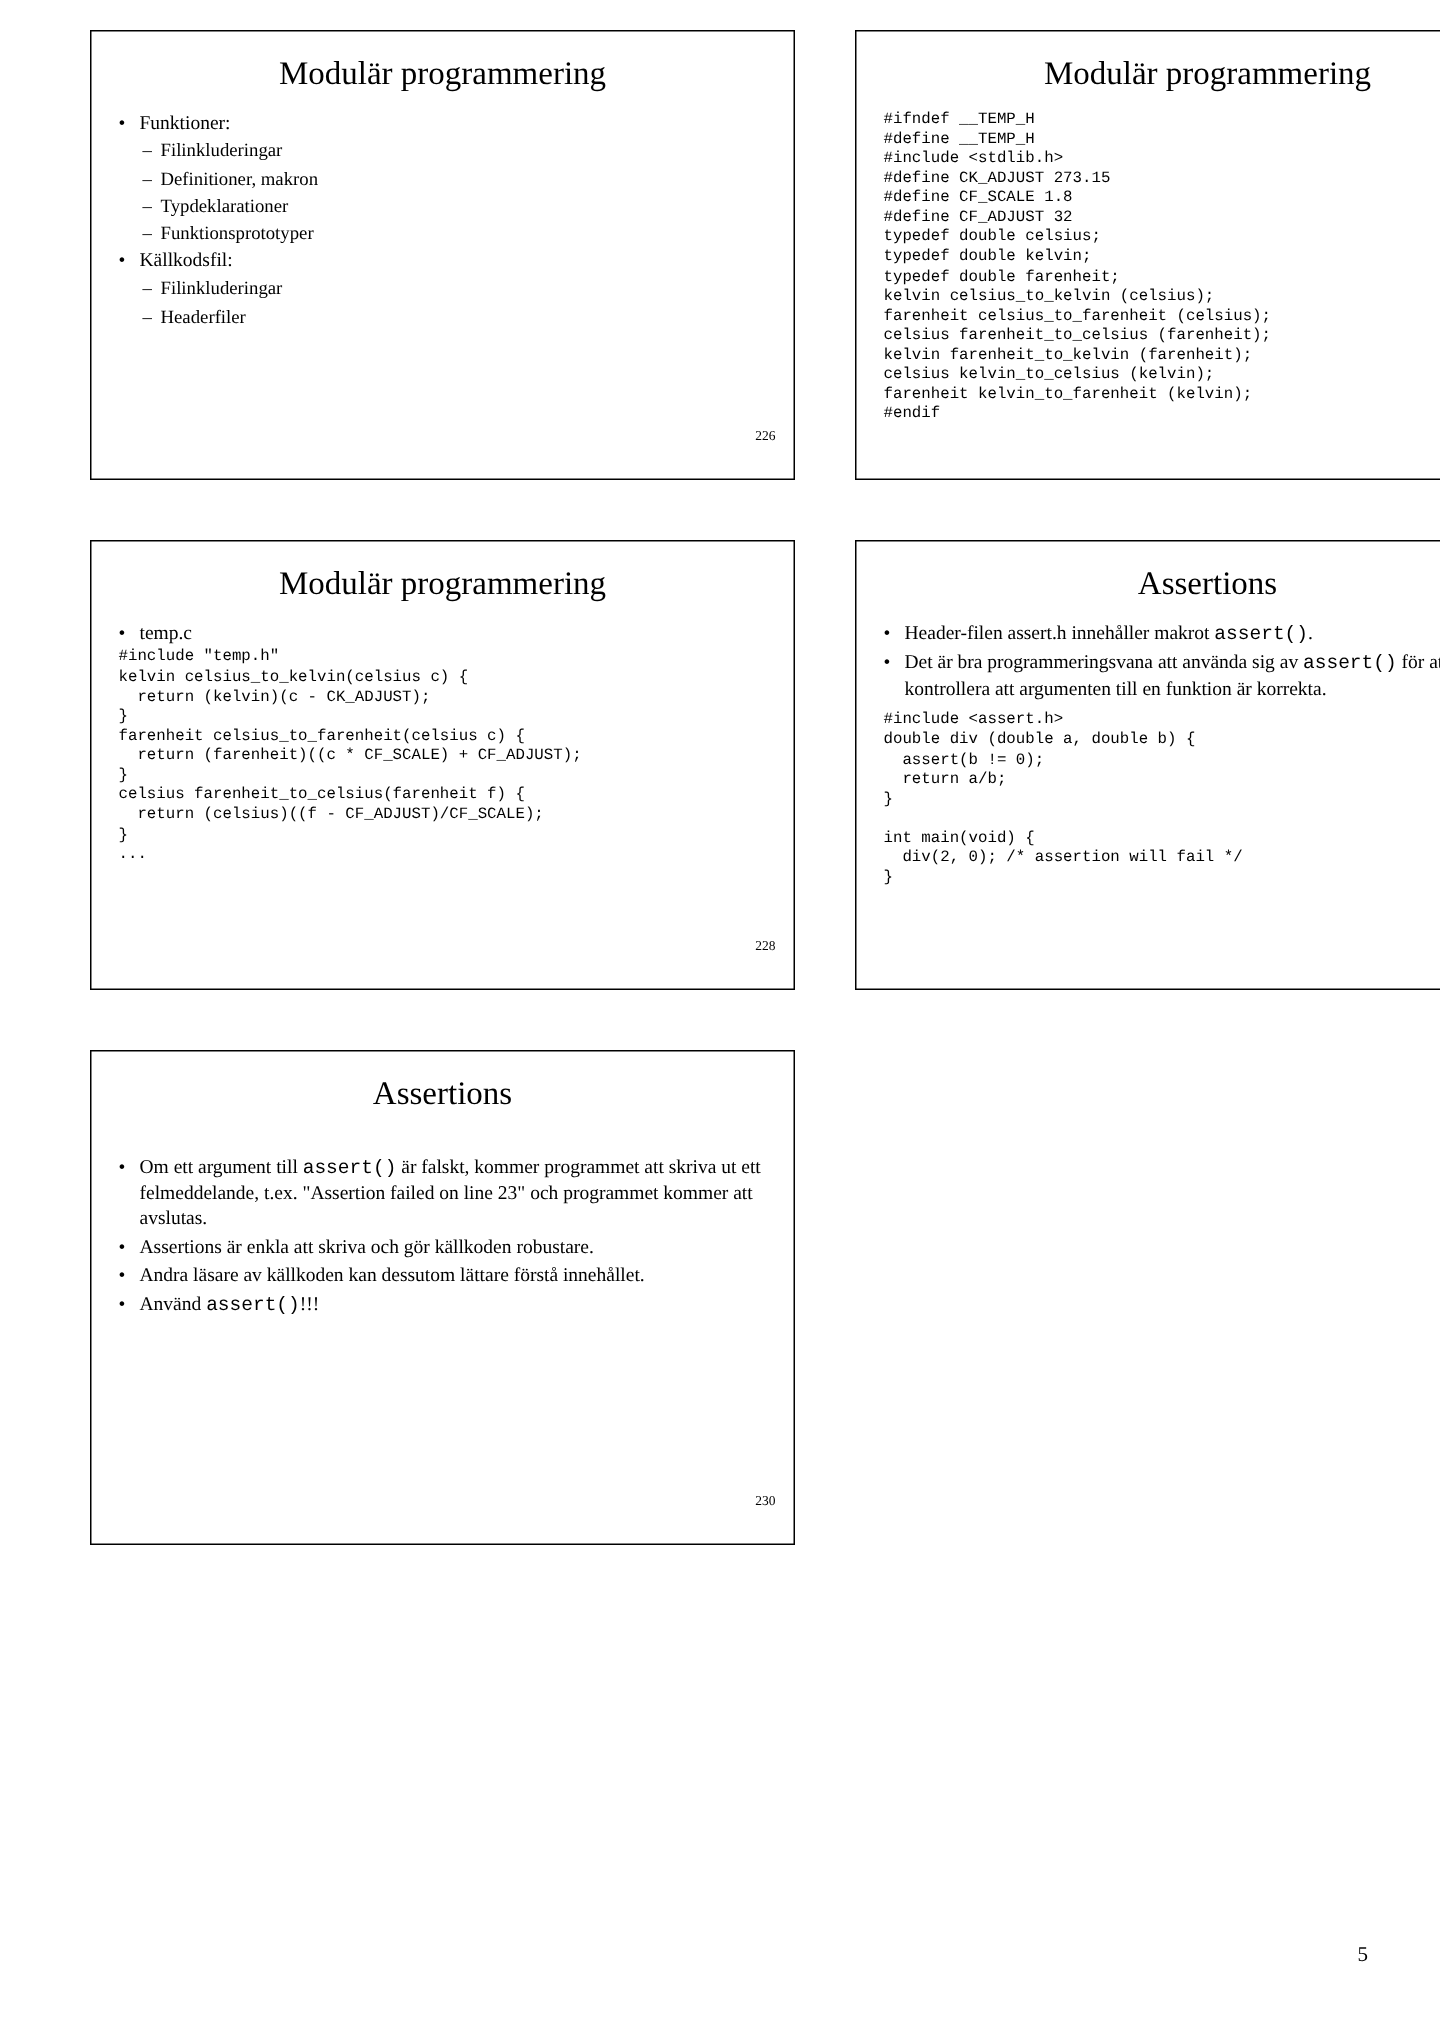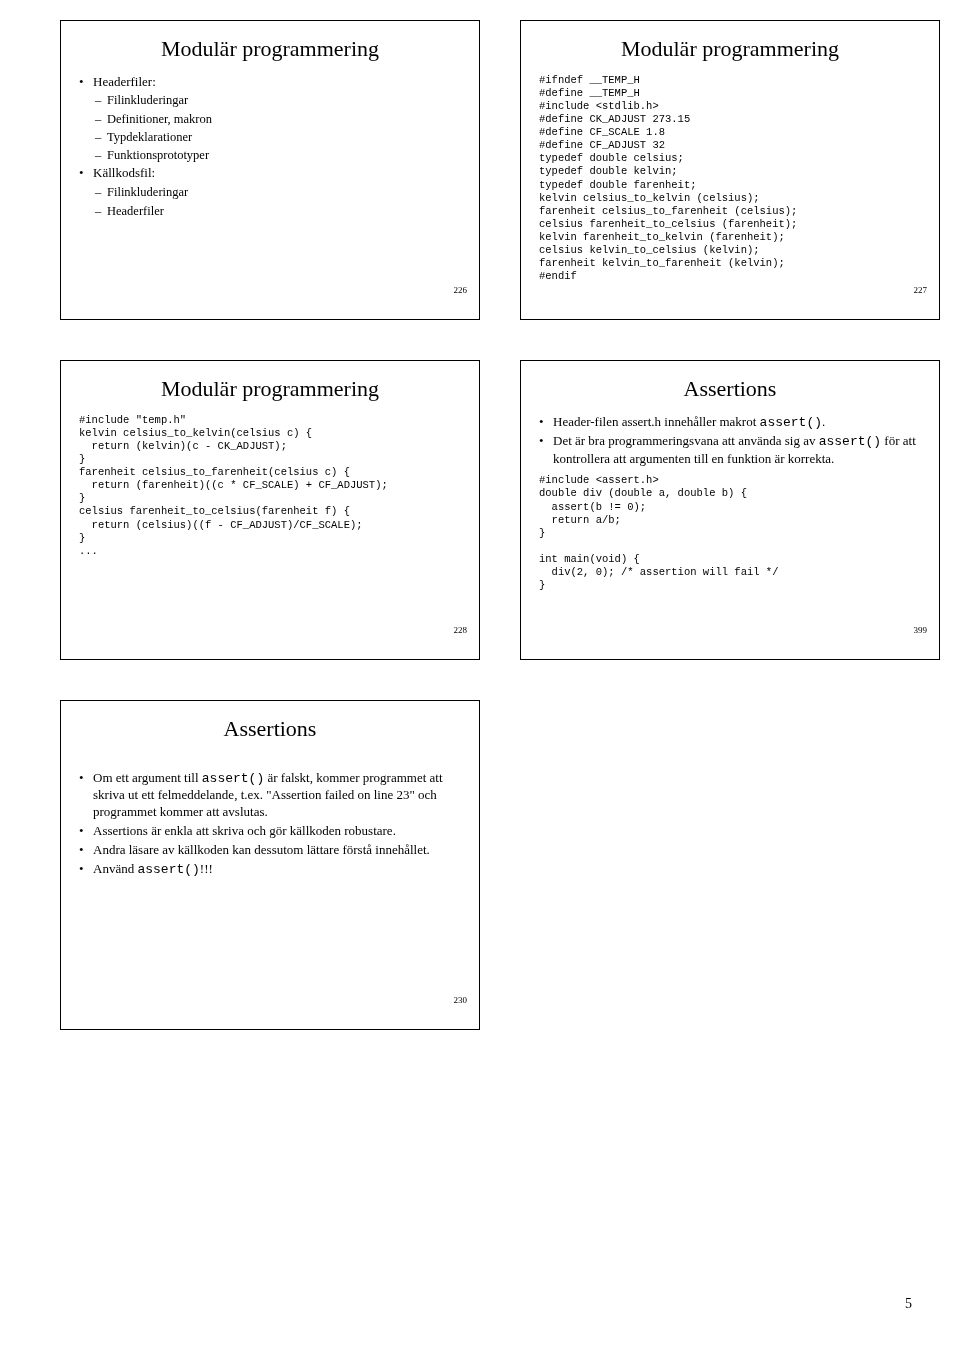--- a/index.html
+++ b/index.html
@@ -17,21 +17,21 @@
     padding: 20px 40px 0 60px;
   }
   .grid {
     display: grid;
     grid-template-columns: 1fr 1fr;
     grid-template-rows: auto auto auto;
     gap: 40px 40px;
   }
   .slide {
     border: 1px solid #000;
-    width: 420px;
+    width: 470px;
     height: 300px;
     padding: 10px 18px 4px 18px;
     position: relative;
     font-size: 13px;
     line-height: 1.3;
   }
   .slide h2 {
     text-align: center;
     font-size: 22px;
     font-weight: normal;
@@ -92,21 +92,21 @@
   }
 </style>
 </head>
 <body>
 
 <div class="page">
   <div class="grid">
 
     <div class="slide">
       <h2>Modulär programmering</h2>
-      <div class="bullet">Headerfiler:</div>
+      <div class="bullet">Funktioner:</div>
       <div class="dash">Filinkluderingar</div>
       <div class="dash">Definitioner, makron</div>
       <div class="dash">Typdeklarationer</div>
       <div class="dash">Funktionsprototyper</div>
       <div class="bullet">Källkodsfil:</div>
       <div class="dash">Filinkluderingar</div>
       <div class="dash">Headerfiler</div>
       <div class="num">226</div>
     </div>
 
@@ -126,20 +126,21 @@
 celsius farenheit_to_celsius (farenheit);
 kelvin farenheit_to_kelvin (farenheit);
 celsius kelvin_to_celsius (kelvin);
 farenheit kelvin_to_farenheit (kelvin);
 #endif</pre>
       <div class="num">227</div>
     </div>
 
     <div class="slide">
       <h2>Modulär programmering</h2>
+      <div class="bullet">temp.c</div>
       <pre class="code">#include "temp.h"
 kelvin celsius_to_kelvin(celsius c) {
   return (kelvin)(c - CK_ADJUST);
 }
 farenheit celsius_to_farenheit(celsius c) {
   return (farenheit)((c * CF_SCALE) + CF_ADJUST);
 }
 celsius farenheit_to_celsius(farenheit f) {
   return (celsius)((f - CF_ADJUST)/CF_SCALE);
 }

